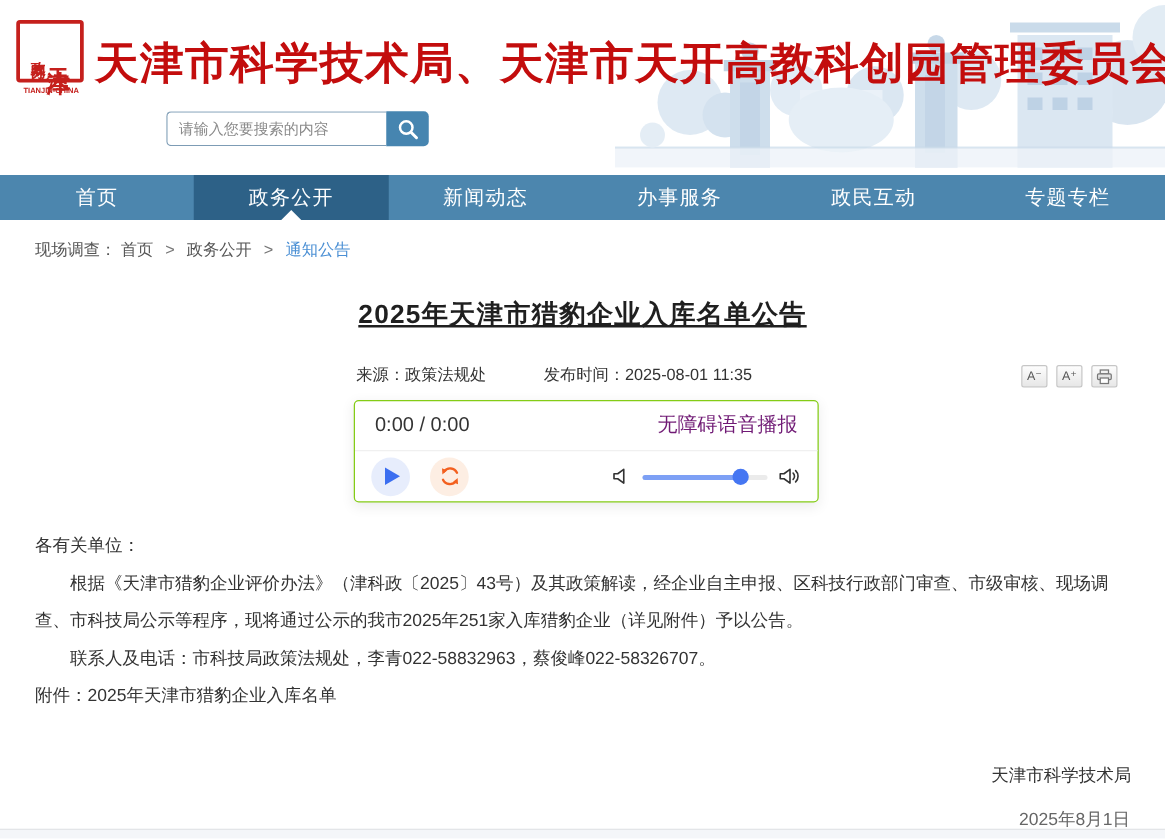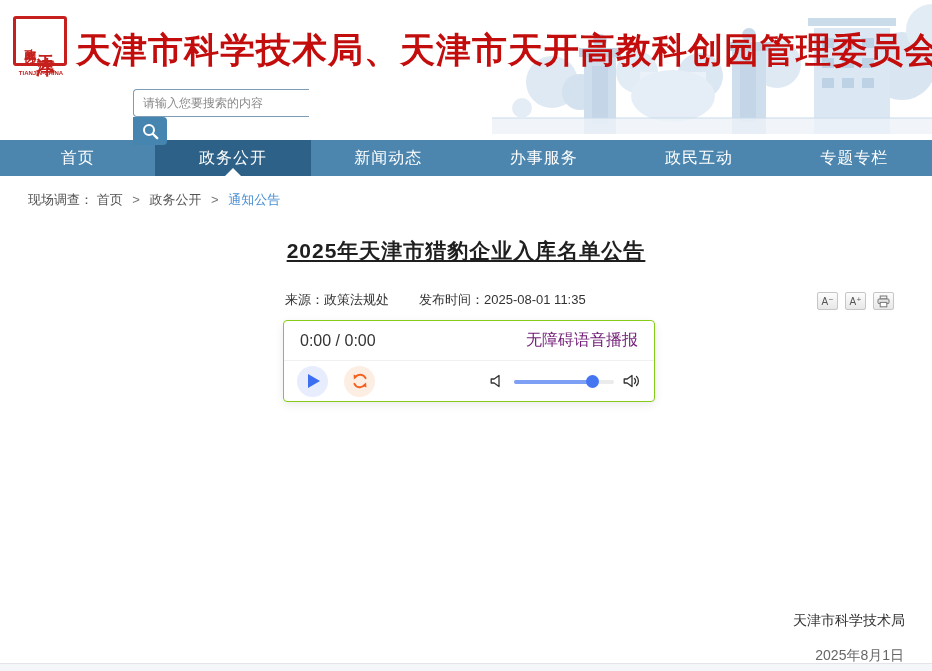--- a/index.html
+++ b/index.html
@@ -24,21 +24,21 @@
   .seal-col.left  { font-size: 12px; letter-spacing: 1px; }
   .seal-caption {
     position: absolute; left: 11px; top: 70px; width: 60px; text-align: center;
     color: #c5201d; font-size: 6px; font-weight: bold; letter-spacing: 0px;
   }
   .site-title {
     position: absolute; left: 76px; top: 27px;
     font-size: 35px; font-weight: bold; color: #c30d0d; letter-spacing: 1px;
     white-space: nowrap; z-index: 2;
   }
-  .search-row { position: absolute; left: 133px; top: 89px; display: flex; z-index: 2; flex-direction: column; }
+  .search-row { position: absolute; left: 133px; top: 89px; display: flex; z-index: 2; }
   .search-input {
     width: 176px; height: 28px; border: 1px solid #7d9cb5; border-right: none;
     border-radius: 4px 0 0 4px; padding: 0 9px; font-size: 12px; color: #333;
     outline: none; background: #fff; font-family: inherit;
   }
   .search-input::placeholder { color: #8a8a8a; }
   .search-btn {
     width: 34px; height: 28px; border: none; border-radius: 0 4px 4px 0;
     background: #4685b0; cursor: pointer; display: flex; align-items: center; justify-content: center;
   }
@@ -60,21 +60,21 @@
   .breadcrumb { position: absolute; top: 191px; left: 28px; font-size: 13px; color: #555; }
   .breadcrumb a { text-decoration: none; color: #555; cursor: pointer; }
   .breadcrumb .sep { margin: 0 6px; color: #777; }
   .breadcrumb a.current { color: #4a8fd4; }
 
   
   .article-title {
     position: absolute; top: 237px; left: 0; width: 100%; text-align: center;
     font-size: 21px; font-weight: bold; color: #1f1f1f; letter-spacing: 1px; text-decoration: underline;
   }
-  .meta { position: absolute; top: 291px; left: 285px; display: flex; gap: 30px; font-size: 13px; color: #333; }
+  .meta { position: absolute; top: 291px; left: 285px; display: flex; gap: 46px; font-size: 13px; color: #333; }
   .tools { position: absolute; top: 292px; right: 38px; display: flex; gap: 7px; }
   .tool-btn {
     min-width: 21px; height: 18px; padding: 0 2px; font-size: 10px; color: #555;
     border: 1px solid #c6c6c6; border-radius: 2px; cursor: pointer;
     background: linear-gradient(#fdfdfd, #e7e7e7);
     display: flex; align-items: center; justify-content: center; font-family: inherit;
   }
 
   
   .player {
@@ -243,18 +243,26 @@
         </div>
         <svg width="18" height="16" viewBox="0 0 18 16">
           <path d="M9 2.5 L4.2 6 H1.2 V10 H4.2 L9 13.5 Z" fill="none" stroke="#333" stroke-width="1.3" stroke-linejoin="round"></path>
           <path d="M11.5 5.5 A3.4 3.4 0 0 1 11.5 10.5" fill="none" stroke="#333" stroke-width="1.3" stroke-linecap="round"></path>
           <path d="M13.5 3.5 A6.2 6.2 0 0 1 13.5 12.5" fill="none" stroke="#333" stroke-width="1.3" stroke-linecap="round"></path>
         </svg>
       </div>
     </div>
   </div>
 
+  <div class="body-text">
+    <p>各有关单位：</p>
+    <p>　　根据《天津市猎豹企业评价办法》（津科政〔2025〕43号）及其政策解读，经企业自主申报、区科技行政部门审查、市级审核、现场调查、市科技局公示等程序，现将通过公示的我市2025年251家入库猎豹企业（详见附件）予以公告。</p>
+    <p>　　联系人及电话：市科技局政策法规处，李青022-58832963，蔡俊峰022-58326707。</p>
+    <p class="attachment-line">
+      <span>附件：</span><a class="attachment-link">2025年天津市猎豹企业入库名单</a>
+    </p>
+  </div>
 
   <div class="signature">天津市科学技术局</div>
   <div class="pub-date">2025年8月1日</div>
 
   <div class="footer-strip"></div>
 </div>
 
 </body></html>

